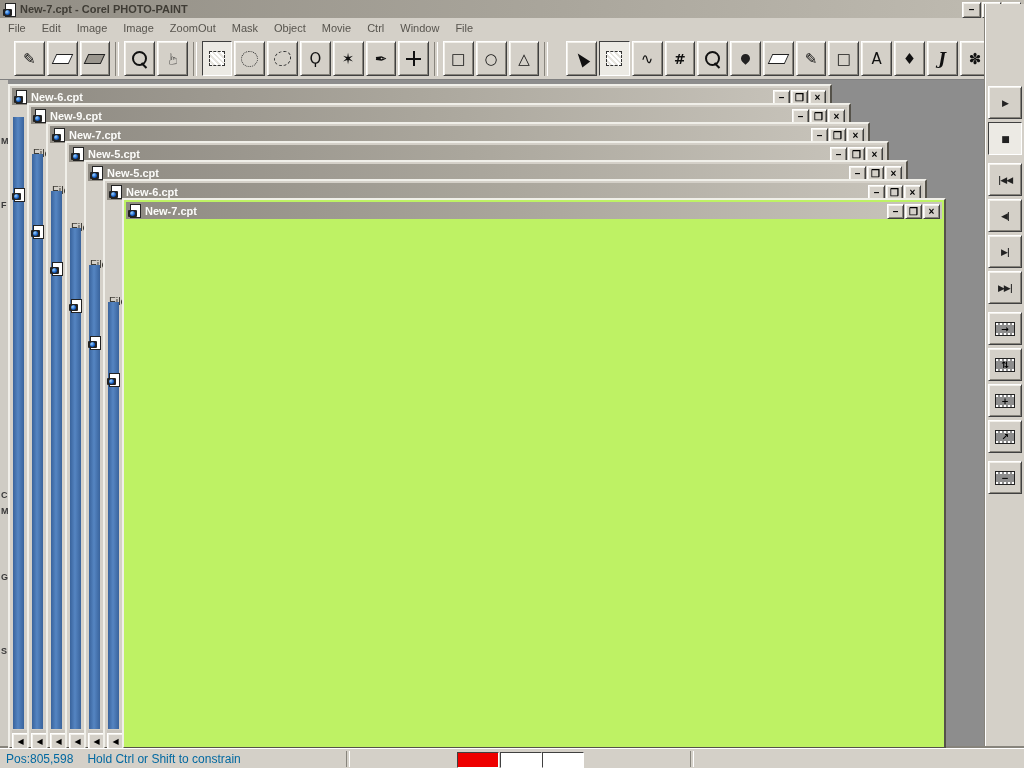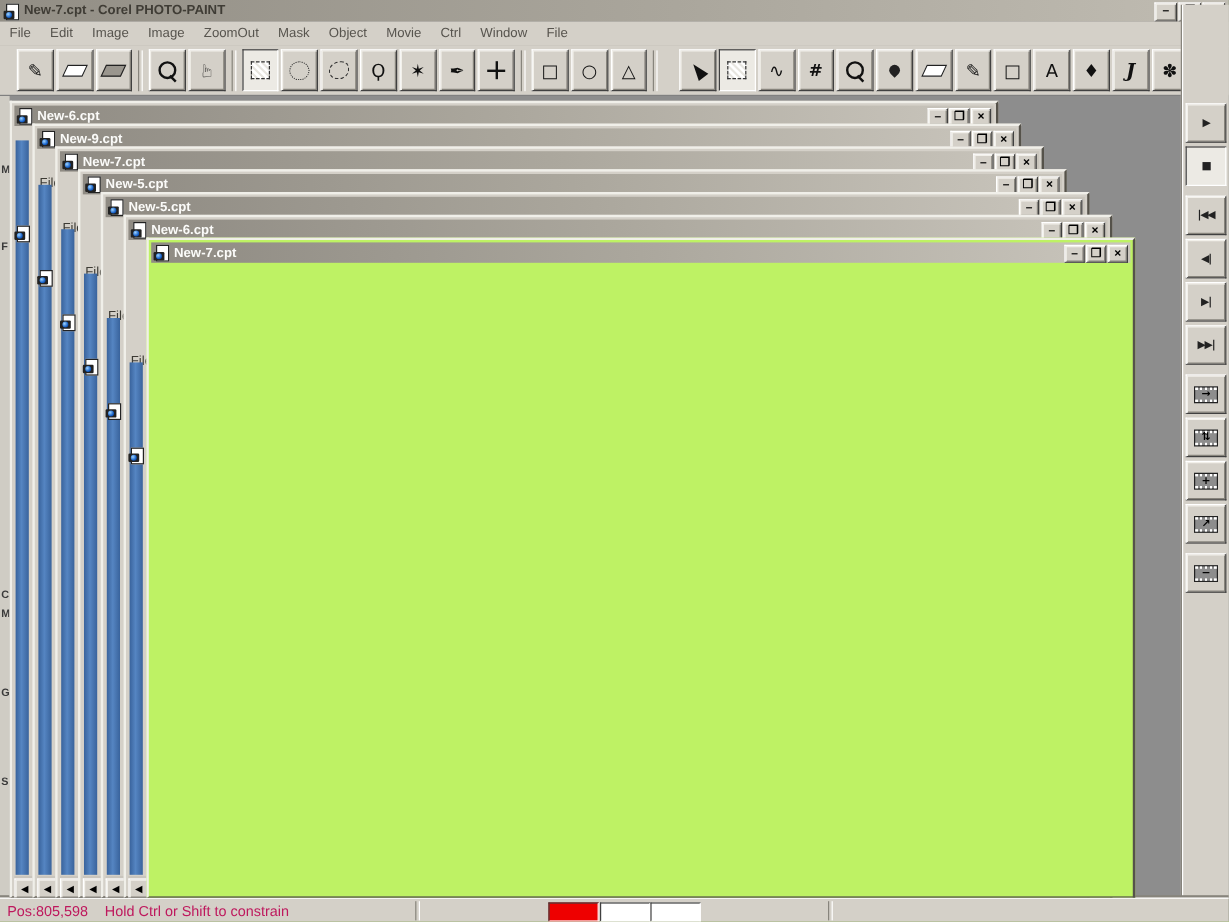--- a/index.html
+++ b/index.html
@@ -150,21 +150,21 @@
   .mvb .film{width:18px;height:12px;background:#8d8d8d;border:1px solid #222;position:relative;
      display:flex;align-items:center;justify-content:center;}
   .mvb .film::before,.mvb .film::after{content:"";position:absolute;left:0;right:0;height:2px;
      background:repeating-linear-gradient(90deg,#fff 0 2px,transparent 2px 4px);}
   .mvb .film::before{top:0;} .mvb .film::after{bottom:0;}
   .mvb .film span{font:bold 9px "DejaVu Sans",sans-serif;color:#000;letter-spacing:0;}
   .mgap{height:5px;}
   
   #statusbar{left:0;top:748px;width:1024px;height:20px;background:#d4d0c8;
      border-top:1px solid #fff;box-shadow:0 -2px 0 #87847c;display:flex;align-items:center;}
-  #statusbar .txt{font:12px "Liberation Sans",sans-serif;color:#be185d;}
+  #statusbar .txt{font:12px "Liberation Sans",sans-serif;color:#0369a1;}
   .sdiv{width:2px;height:16px;border-left:1px solid #87847c;border-right:1px solid #fff;position:absolute;}
   .swatch{position:absolute;top:3px;width:40px;height:14px;border:1px solid;border-color:#404040 #fff #fff #404040;}
 </style>
 </head>
 <body>
 
 <div id="titlebar" class="abs">
   <span class="doc-icon">
       <span class="page"></span>
       <span class="cam"></span>

